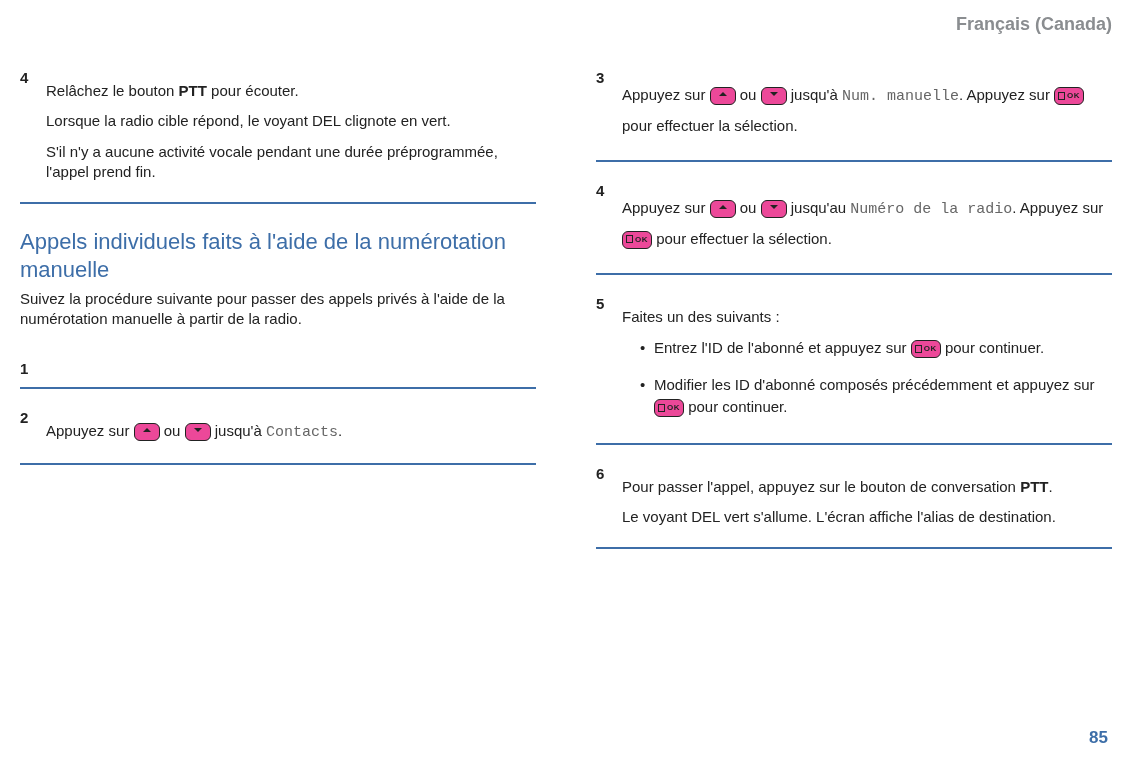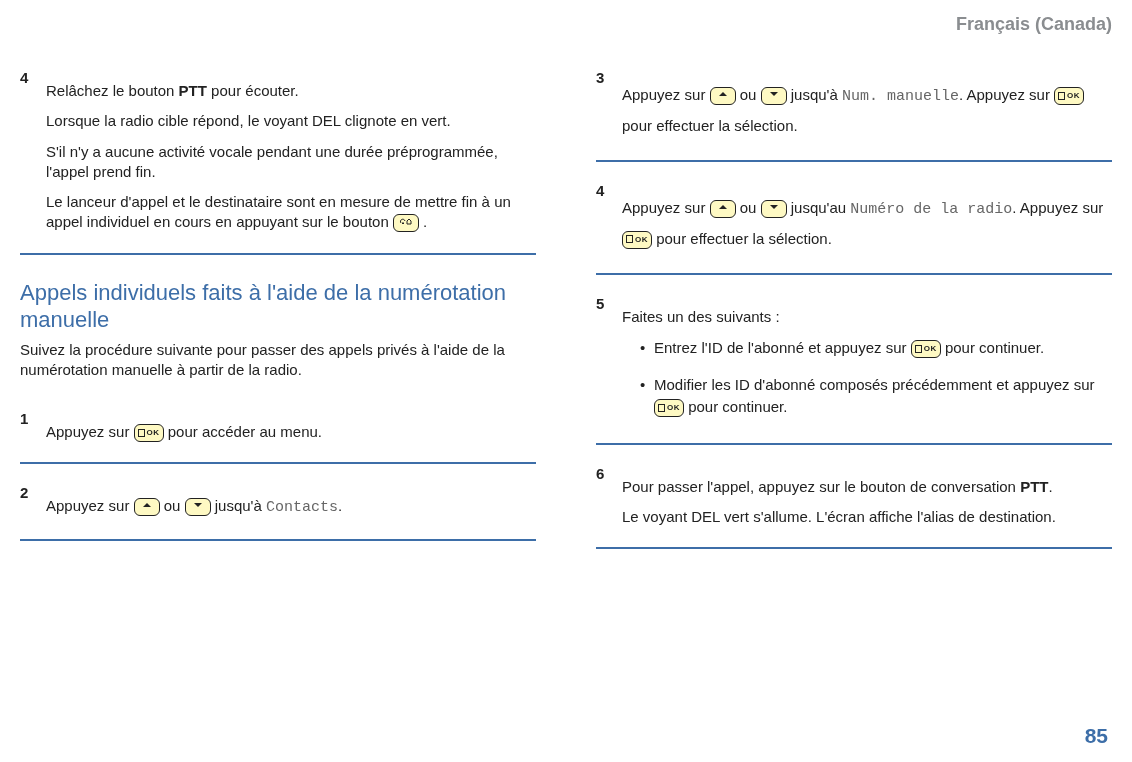--- a/index.html
+++ b/index.html
@@ -71,21 +71,21 @@
     vertical-align: middle;
     border: 1.5px solid #222;
     border-radius: 6px;
     height: 18px;
     min-width: 26px;
     padding: 0 3px;
     line-height: 16px;
     text-align: center;
     font-size: 9px;
     font-family: Arial, sans-serif;
-    background: #fef9c3;
+    background: #ec4899;
     position: relative;
     box-sizing: border-box;
   }
   .key-home svg, .key-up svg, .key-down svg {
     width: 16px; height: 12px;
   }
   .key-ok {
     font-weight: bold;
     letter-spacing: 0.5px;
     font-size: 8px;
@@ -115,21 +115,21 @@
     position: absolute;
     left: 0;
     top: 0;
   }
   .pagenum {
     position: absolute;
     bottom: 14px;
     right: 24px;
     color: #3d6ea8;
     font-weight: bold;
-    font-size: 21px;
+    font-size: 17px;
   }
 </style>
 </head>
 <body>
 
 <div class="page">
 
   <div class="header">
     <span>Français (Canada)</span>
   </div>
@@ -139,45 +139,28 @@
     <div class="col">
 
       <div class="step">
         <div class="step-num">4</div>
         <div class="step-body">
           <p>
             <span>Relâchez le bouton </span><span class="bold">PTT</span><span> pour écouter.</span>
           </p>
           <p>Lorsque la radio cible répond, le voyant DEL clignote en vert.</p>
           <p>S'il n'y a aucune activité vocale pendant une durée préprogrammée, l'appel prend fin.</p>
-          <p>
-            <span>Le lanceur d'appel et le destinataire sont en mesure de mettre fin à un appel individuel en cours en appuyant sur le bouton </span>
-            <span class="key key-home">
-              <svg viewBox="0 0 16 12">
-                  <path d="M3 8 A2.3 2.3 0 1 1 7 6 M4 8 L6 8 L5 9 Z" fill="none" stroke="#222" stroke-width="1"></path>
-                  <path d="M9 9 L9 6 L11 4 L13 6 L13 9 Z" fill="none" stroke="#222" stroke-width="1"></path>
-                </svg>
-            </span>
-            <span> .</span>
-          </p>
         </div>
       </div>
 
       <div class="section-title">Appels individuels faits à l'aide de la numérotation manuelle</div>
       <div class="intro">Suivez la procédure suivante pour passer des appels privés à l'aide de la numérotation manuelle à partir de la radio.</div>
 
       <div class="step">
         <div class="step-num">1</div>
-        <div class="step-body">
-          <p>
-            <span>Appuyez sur </span>
-            <span class="key key-ok">OK</span>
-            <span> pour accéder au menu.</span>
-          </p>
-        </div>
       </div>
 
       <div class="step">
         <div class="step-num">2</div>
         <div class="step-body">
           <p>
             <span>Appuyez sur </span>
             <span class="key key-up"><svg viewBox="0 0 16 12">
                   <path d="M4 8 L8 4 L12 8 Z" fill="#222"></path>
                 </svg></span>

